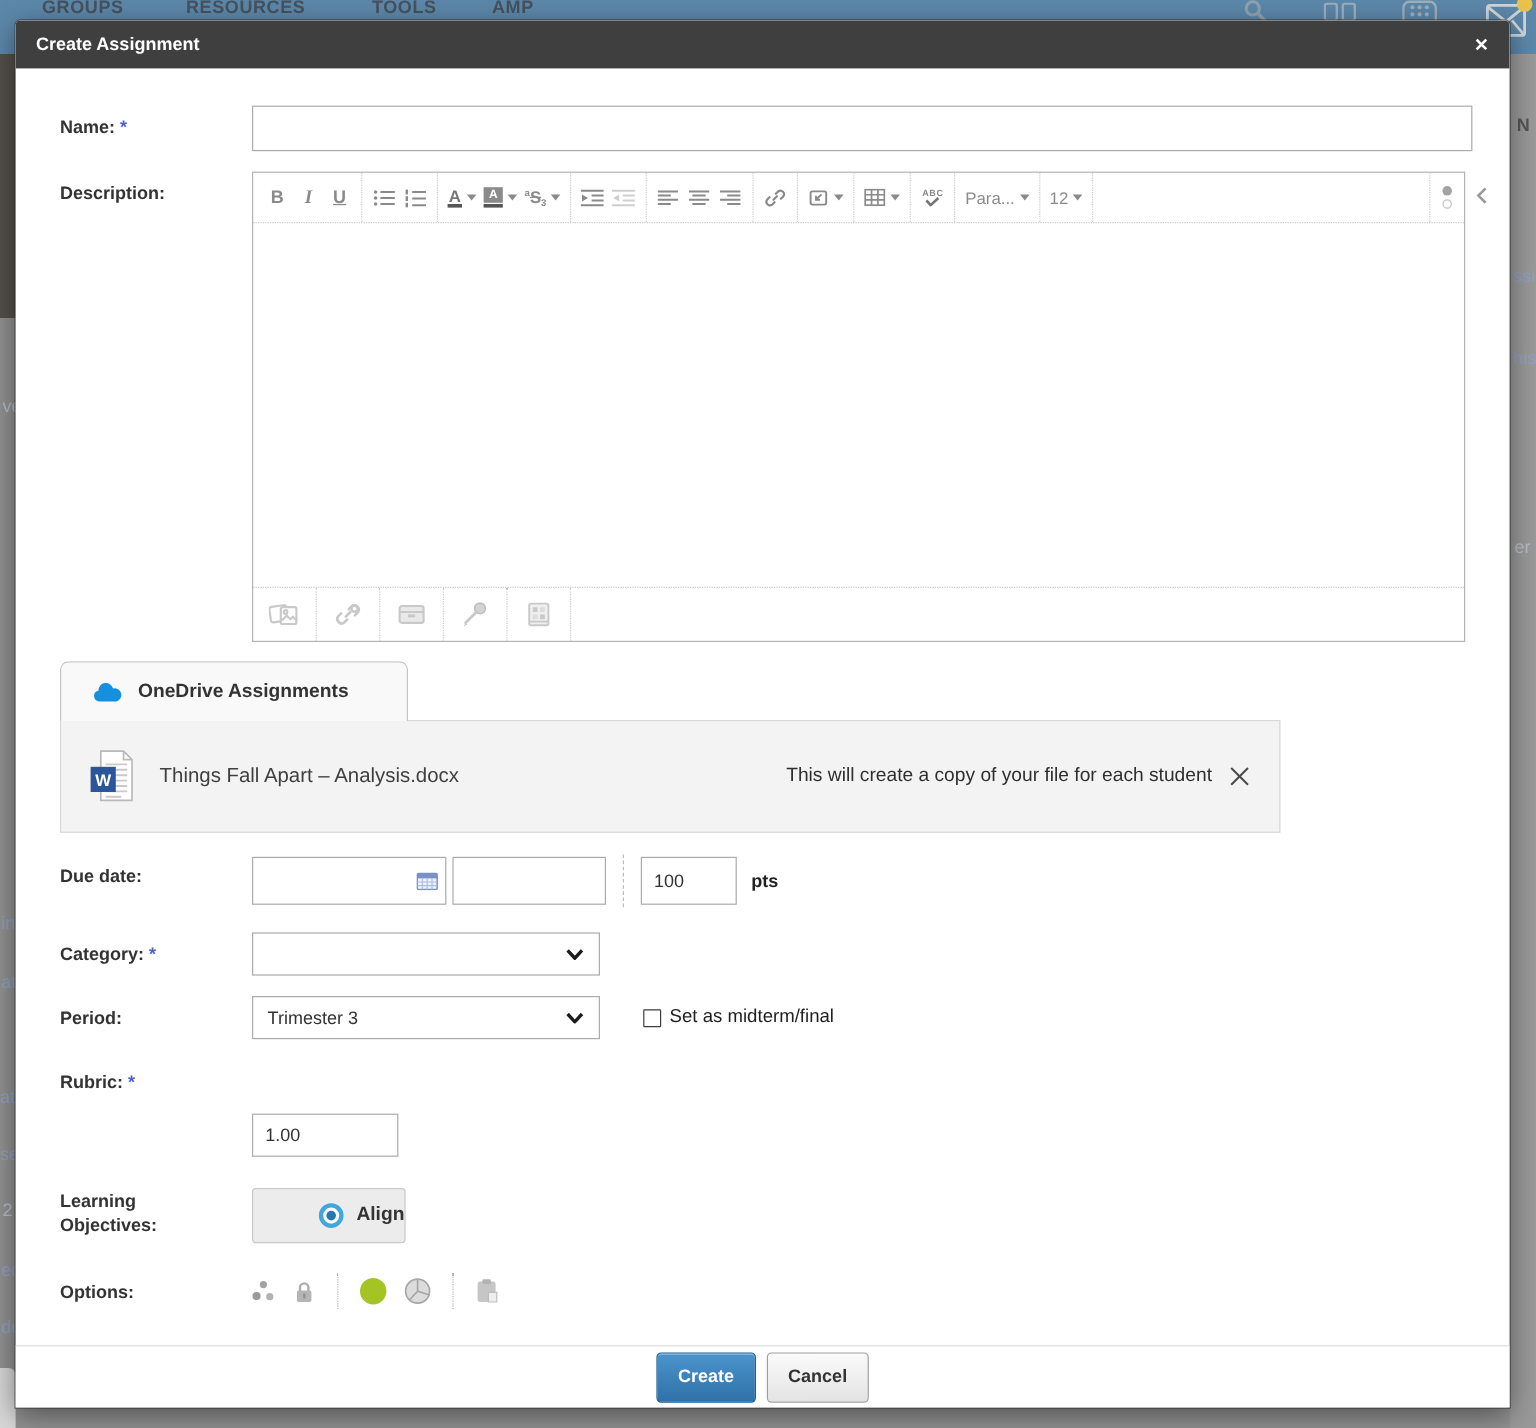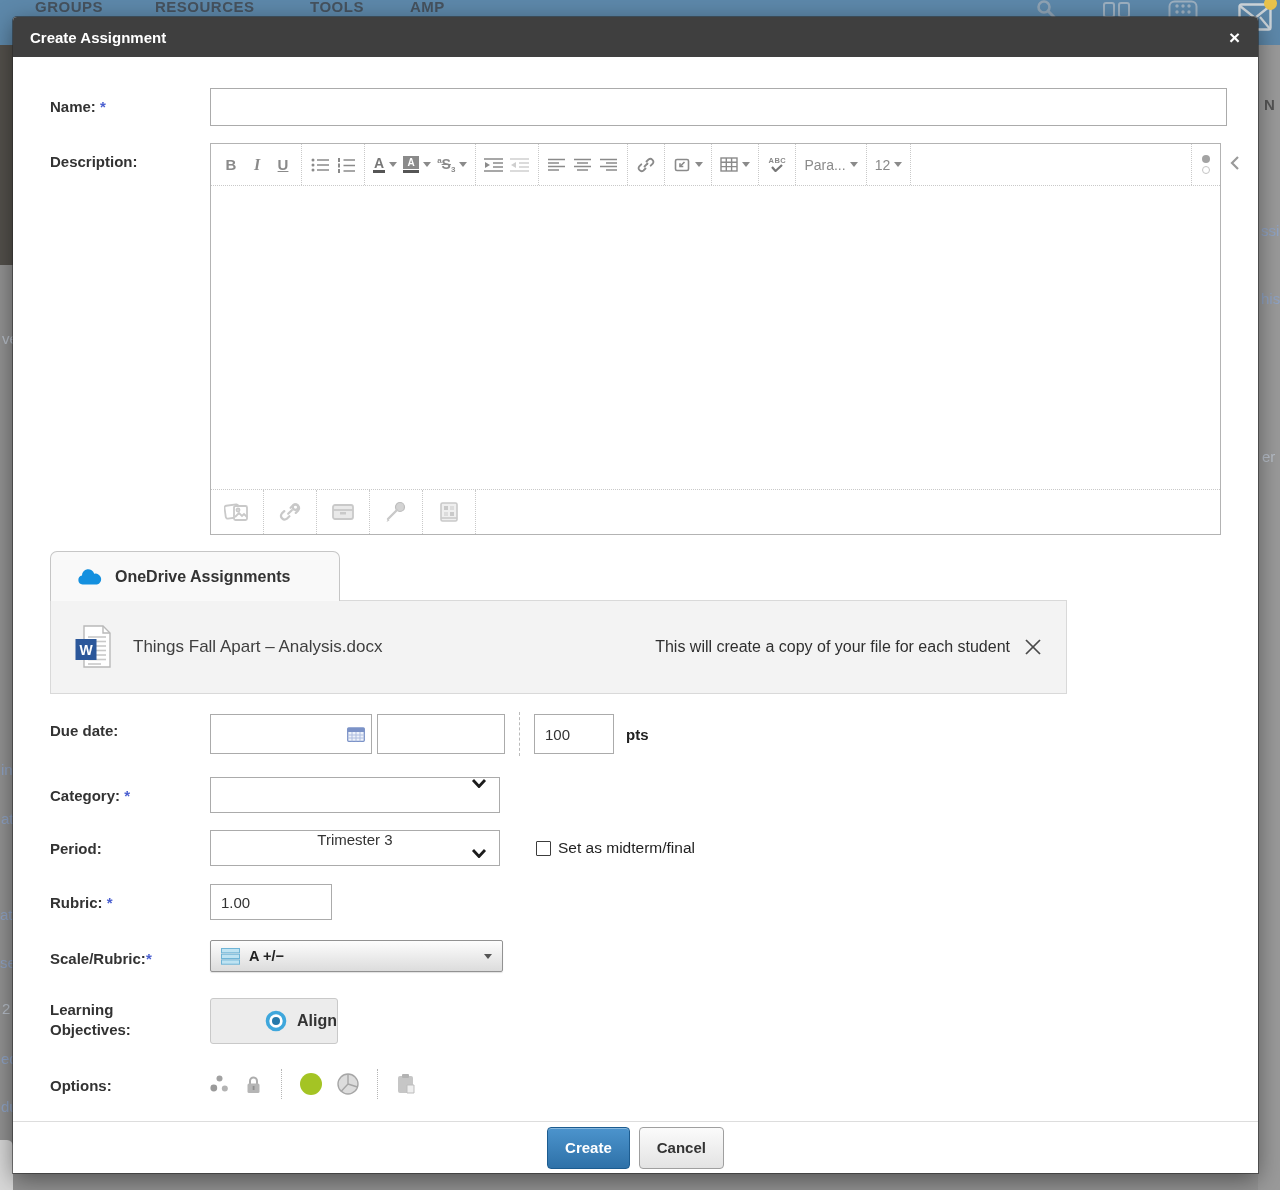--- a/index.html
+++ b/index.html
@@ -78,28 +78,28 @@
   .due-row .ctl { display: flex; align-items: center; }
   .due-date-box { position: relative; }
   .due-date-input { width: 162px; height: 40px; padding-right: 30px; }
   .cal-btn { position: absolute; right: 7px; top: 12px; cursor: pointer; }
   .due-time-input { width: 128px; height: 40px; margin-left: 5px; }
   .v-dash { width: 0; height: 44px; border-left: 1px dashed #bbb; margin: 0 14px; }
   .pts-input { width: 80px; height: 40px; }
   .pts-lbl { font-size: 15px; font-weight: bold; color: #222; margin-left: 12px; }
 
   
-  .sel { width: 290px; height: 36px; border: 1px solid #ababab; background: #fff; display: flex; align-items: center; padding: 0 12px; cursor: pointer; flex-direction: column; }
+  .sel { width: 290px; height: 36px; border: 1px solid #ababab; background: #fff; display: flex; align-items: center; padding: 0 12px; cursor: pointer; }
   .sel-val { font-size: 15px; color: #333; }
   .sel-chev { margin-left: auto; display: flex; }
   .period-row .ctl { display: flex; align-items: center; }
   .midterm { display: flex; align-items: center; margin-left: 36px; gap: 7px; cursor: pointer; }
   .midterm input { appearance: none; -webkit-appearance: none; width: 15px; height: 15px; border: 1.5px solid #3c3c3c; background: #fff; border-radius: 1px; cursor: pointer; }
   .midterm-lbl { font-size: 15.5px; color: #1f1f1f; }
-  .factor-input { width: 122px; height: 36px; }
+  .factor-input { width: 122px; height: 36px; margin-top: 44px; }
 
   .scale-btn { width: 293px; height: 32px; border: 1px solid #929292; border-radius: 2px; background: linear-gradient(#fdfdfd, #dcdcdc); display: flex; align-items: center; padding: 0 10px; gap: 9px; cursor: pointer; box-shadow: 0 1px 1px rgba(0,0,0,.12); }
   .scale-val { font-size: 14.5px; font-weight: 600; color: #222; }
   .scale-arrow { margin-left: auto; width: 0; height: 0; border-left: 4.5px solid transparent; border-right: 4.5px solid transparent; border-top: 5.5px solid #555; }
 
   .align-btn { width: 128px; height: 46px; border: 1px solid #c9c9c9; border-radius: 3px; background: #ececec; display: flex; align-items: center; justify-content: flex-end; gap: 10px; cursor: pointer; }
   .align-lbl { font-size: 16px; font-weight: bold; color: #333; }
 
   .options-row .ctl { display: flex; align-items: center; gap: 15px; padding-top: 2px; }
   .opt-btn { display: flex; align-items: center; justify-content: center; cursor: pointer; }
@@ -508,36 +508,20 @@
       <div class="row" style="margin-top:18px">
         <div class="lbl">
           <span>Rubric:</span>
           <span class="req">*</span>
         </div>
         <div class="ctl">
           <input type="text" class="factor-input" value="1.00" style="">
         </div>
       </div>
 
-      <div class="row" style="margin-top:20px">
-        <div class="lbl">
-          <span>Scale/Rubric:</span><span class="req">*</span>
-        </div>
-        <div class="ctl">
-          <div class="scale-btn">
-            <svg width="19" height="17" viewBox="0 0 19 17">
-                <rect x="0.5" y="0.5" width="18" height="4.3" fill="#bfe3f2" stroke="#6fb4d6"></rect>
-                <rect x="0.5" y="6.2" width="18" height="4.3" fill="#bfe3f2" stroke="#6fb4d6"></rect>
-                <rect x="0.5" y="11.9" width="18" height="4.3" fill="#bfe3f2" stroke="#6fb4d6"></rect>
-              </svg>
-            <span class="scale-val">A +/−</span>
-            <span class="scale-arrow"></span>
-          </div>
-        </div>
-      </div>
 
       <div class="row" style="margin-top:26px">
         <div class="lbl" style="padding-top:2px">
           <span>Learning</span><br>
           <span>Objectives:</span>
         </div>
         <div class="ctl">
           <div class="align-btn">
             <svg width="22" height="22" viewBox="0 0 22 22">
                 <circle cx="11" cy="11" r="8.5" fill="#fff" stroke="#3fa7dc" stroke-width="3.6"></circle>

